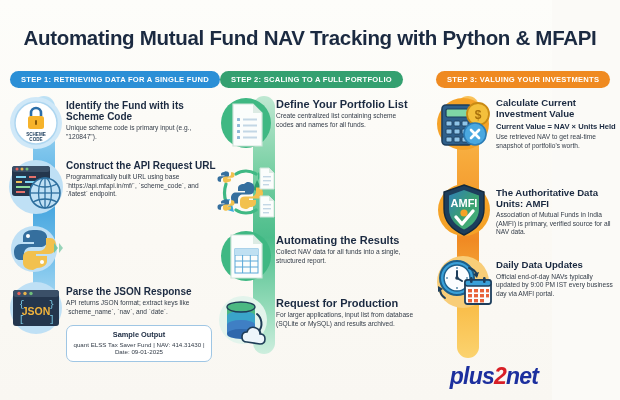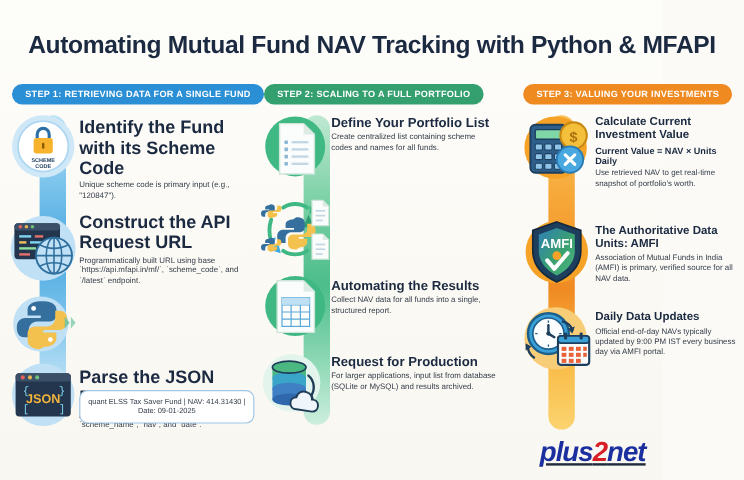--- a/index.html
+++ b/index.html
@@ -72,21 +72,21 @@
   .icon-wrap {
     position: relative;
     flex: 0 0 auto;
     display: flex; align-items: center; justify-content: center;
   }
   .txt { flex: 1 1 auto; }
   .h { font-weight: bold; line-height: 1.12; color: #1b2a41; }
   .p { color: #333c48; line-height: 1.28; }
   .formula { font-weight: bold; color: #1b2a41; }
 
-  .c1 .h { font-size: 15px; }
+  .c1 .h { font-size: 10px; }
   .c1 .p { font-size: 6.6px; margin-top: 2px; }
   .c2 .h { font-size: 11px; }
   .c2 .p { font-size: 6.6px; margin-top: 2px; }
   .c3 .h { font-size: 9.6px; }
   .c3 .p { font-size: 6.6px; margin-top: 2px; }
   .c3 .formula { font-size: 7.6px; margin-top: 3px; }
 
   .sample {
     position: absolute;
     left: 66px; top: 325px;
@@ -102,21 +102,20 @@
   .sample-b { font-size: 6.2px; color: #333c48; margin-top: 1.5px; line-height: 1.25; }
 
   .logo {
     position: absolute;
     right: 14px; bottom: 10px;
     font-size: 23px;
     font-weight: bold;
     font-style: italic;
     letter-spacing: -0.8px;
     z-index: 4;
-    text-decoration: underline;
   }
   .logo .b { color: #1c2f9e; }
   .logo .r { color: #d81f26; }
 </style>
 </head>
 <body>
 
 <div class="page">
 
   <div class="title">Automating Mutual Fund NAV Tracking with Python &amp; MFAPI</div>
@@ -141,21 +140,21 @@
           <text x="28" y="40" font-size="4.6" font-weight="bold" text-anchor="middle" fill="#1b3c5c" font-family="Liberation Sans, sans-serif">SCHEME</text>
           <text x="28" y="45" font-size="4.6" font-weight="bold" text-anchor="middle" fill="#1b3c5c" font-family="Liberation Sans, sans-serif">CODE</text>
         </svg>
       </div>
       <div class="txt" style="padding-top:4px;padding-right:4px;">
         <div class="h">Identify the Fund with its Scheme Code</div>
         <div class="p">Unique scheme code is primary input (e.g., "120847").</div>
       </div>
     </div>
 
-    <div class="row" style="margin-top:6px;align-items:center;">
+    <div class="row" style="margin-top:6px;">
       <div class="icon-wrap" style="width:60px;height:62px;">
         <svg width="58" height="60" viewBox="0 0 58 60">
           <circle cx="29" cy="30" r="27" fill="#bfe0f5"></circle>
           <rect x="5" y="9" width="38" height="30" rx="3" fill="#24364d"></rect>
           <rect x="5" y="9" width="38" height="6" rx="3" fill="#3b5068"></rect>
           <circle cx="10" cy="12" r="1.5" fill="#e8625a"></circle>
             <circle cx="15" cy="12" r="1.5" fill="#e9b44c"></circle>
             <circle cx="20" cy="12" r="1.5" fill="#6fc07a"></circle>
           <g fill="#7fd4f0">
             <rect x="9" y="19" width="10" height="2"></rect>
@@ -215,20 +214,21 @@
         </svg>
       </div>
       <div class="txt" style="padding-top:6px;padding-right:4px;">
         <div class="h">Parse the JSON Response</div>
         <div class="p">API returns JSON format; extract keys like `scheme_name`, `nav`, and `date`.</div>
       </div>
     </div>
   </div>
 
   <div class="sample">
+    <div class="sample-t">Sample Output</div>
     <div class="sample-b">quant ELSS Tax Saver Fund | NAV: 414.31430 | Date: 09-01-2025</div>
   </div>
 
   <div class="col col2 c2">
     <div style="padding-left:4px;">
       <span class="pill pill-green">STEP 2: SCALING TO A FULL PORTFOLIO</span>
     </div>
 
     <div class="row" style="margin-top:8px;">
       <div class="icon-wrap" style="width:60px;height:58px;">
@@ -383,21 +383,21 @@
           <text x="45" y="23" font-size="12" font-weight="bold" text-anchor="middle" fill="#a8700c" font-family="Liberation Sans, sans-serif">$</text>
           <circle cx="42" cy="38" r="11" fill="#4aa8e0" stroke="#2b7cb5" stroke-width="1.6"></circle>
           <g stroke="#fff" stroke-width="2.6" stroke-linecap="round">
             <line x1="38" y1="34" x2="46" y2="42"></line>
               <line x1="46" y1="34" x2="38" y2="42"></line>
           </g>
         </svg>
       </div>
       <div class="txt" style="padding-top:2px;padding-right:2px;">
         <div class="h">Calculate Current Investment Value</div>
-        <div class="formula">Current Value = NAV × Units Daily</div>
+        <div class="formula">Current Value = NAV × Units Held</div>
         <div class="p">Use retrieved NAV to get real-time snapshot of portfolio's worth.</div>
       </div>
     </div>
 
     <div class="row" style="margin-top:22px;">
       <div class="icon-wrap" style="width:64px;height:60px;">
         <svg width="60" height="60" viewBox="0 0 60 60">
           <circle cx="30" cy="30" r="26" fill="#f5a227"></circle>
           <path d="M30 5l20 7v17c0 13-9 21-20 26C19 50 10 42 10 29V12z" fill="#1d3e5c" stroke="#14293d" stroke-width="1.4"></path>
           <path d="M30 10l15 5.5v13.5c0 10-7 16.5-15 20.5-8-4-15-10.5-15-20.5V15.5z" fill="url(#sg)"></path>

